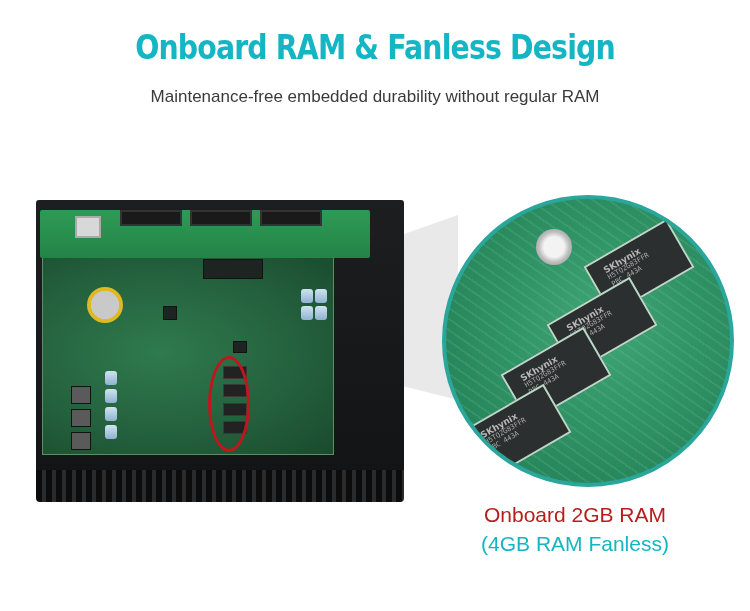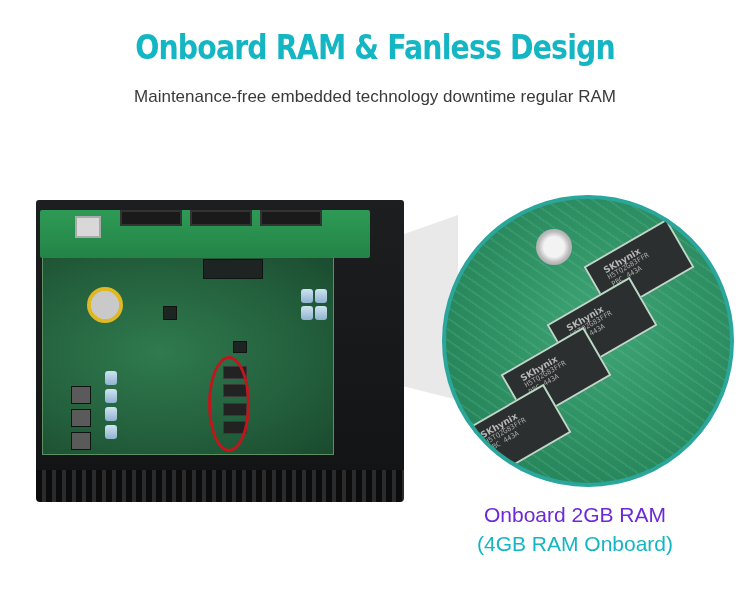--- a/index.html
+++ b/index.html
@@ -68,33 +68,33 @@
   .mem {
     position: absolute; width: 96px; height: 56px; background: #2c2f2f;
     border: 2px solid #b9d8c6; transform: rotate(-30deg);
     color: #a8a8a8; font-family: "DejaVu Sans Mono", monospace; font-size: 7px; line-height: 8px;
     padding: 8px 0 0 14px;
   }
   .mem .brand { font-family: "DejaVu Sans", sans-serif; font-size: 9px; font-weight: bold; color: #b8b8b8; }
 
   .caption-main {
     position: absolute; left: 460px; top: 503px; width: 230px; text-align: center;
-    font-size: 21px; color: #6d28d9;
+    font-size: 21px; color: #b91c1c;
   }
   .caption-sub {
     position: absolute; left: 460px; top: 532px; width: 230px; text-align: center;
     font-size: 21px; color: #14b6c4;
   }
 </style>
 </head>
 <body>
 
 <div class="headline">Onboard RAM &amp; Fanless Design</div>
 <div class="subtitle">
-  <div>Maintenance-free embedded technology downtime regular RAM</div>
+  <div>Maintenance-free embedded durability without regular RAM</div>
 </div>
 
 <div class="beam"></div>
 
 <div class="product">
   <div class="chassis"></div>
   <div class="chassis-lip"></div>
   <div class="board">
     <div class="battery" style="left:44px;top:36px;"></div>
     <div class="chip" style="left:160px;top:8px;width:60px;height:20px;"></div>
@@ -143,13 +143,13 @@
     <div>PBC 443A</div>
   </div>
   <div class="mem" style="left:22px;top:205px;">
     <div class="brand">SKhynix</div>
     <div>H5TQ2G83FFR</div>
     <div>PBC 443A</div>
   </div>
 </div>
 
 <div class="caption-main">Onboard 2GB RAM</div>
-<div class="caption-sub">(4GB RAM Onboard)</div>
+<div class="caption-sub">(4GB RAM Fanless)</div>
 
 </body></html>

